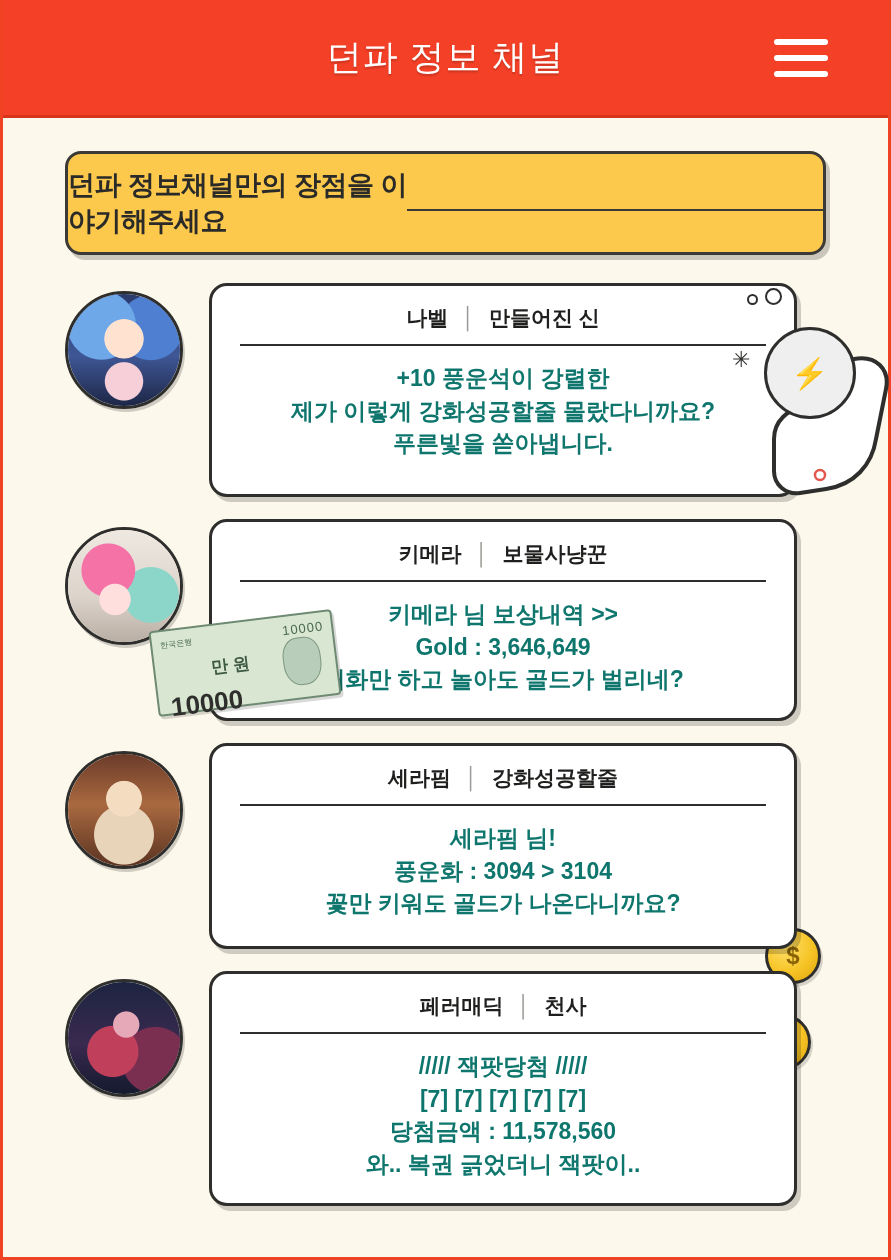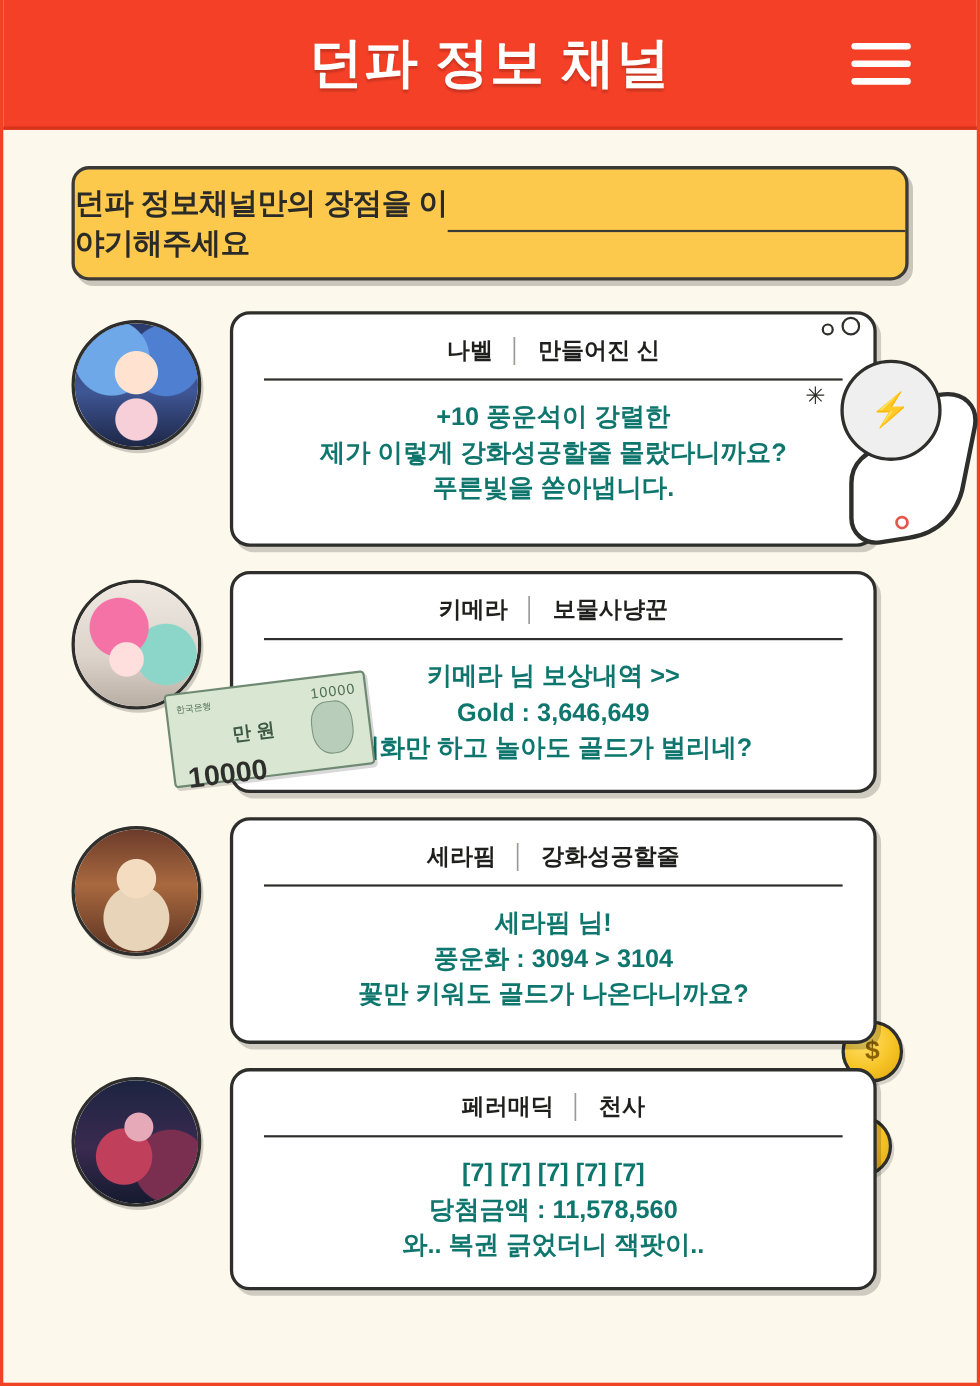--- a/index.html
+++ b/index.html
@@ -25,22 +25,22 @@
     position: relative;
     height: 118px;
     background: #f44027;
     display: flex;
     align-items: center;
     justify-content: center;
     border-bottom: 3px solid #d8331b;
   }
   .header-title {
     color: #ffffff;
-    font-size: 49px;
-    font-weight: bold;
+    font-size: 35px;
+    font-weight: normal;
     letter-spacing: 1px;
     text-shadow: 0 2px 2px rgba(0,0,0,0.18);
   }
   .hamburger {
     position: absolute;
     right: 60px;
     top: 50%;
     transform: translateY(-50%);
     width: 54px;
     height: 38px;
@@ -341,20 +341,21 @@
                linear-gradient(180deg,#1c2440 0%,#3a2a50 55%,#141a2e 100%);"></div>
       </div>
       <div class="bubble">
         <div class="bubble-head">
           <span>페러매딕</span>
           <span class="sep">│</span>
           <span class="sub">천사</span>
         </div>
         <div class="bubble-rule"></div>
         <div class="bubble-body">
+          <div>///// 잭팟당첨 /////</div>
           <div>[7] [7] [7] [7] [7]</div>
           <div>당첨금액 : 11,578,560</div>
           <div>와.. 복권 긁었더니 잭팟이..</div>
         </div>
       </div>
     </div>
 
   </div>
 
   <div class="deco note-wrap" style="left:150px; top:610px;">

